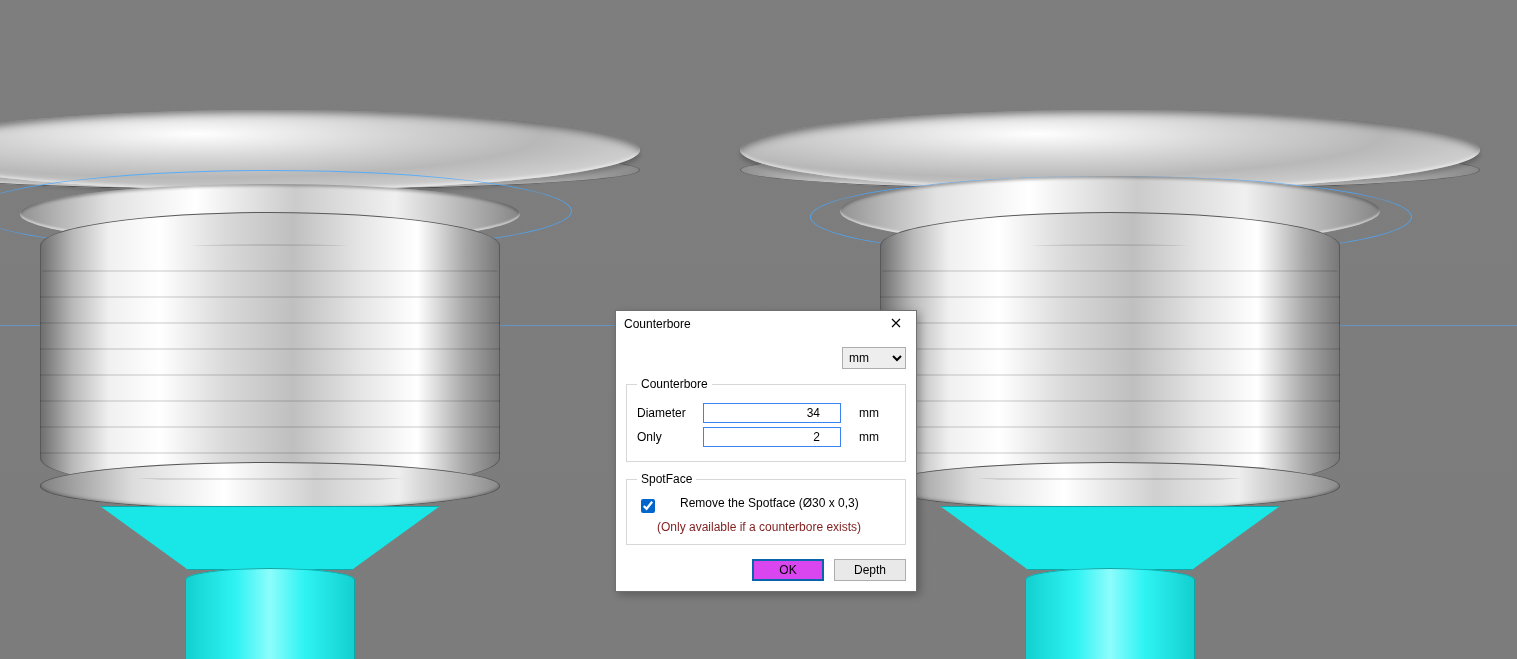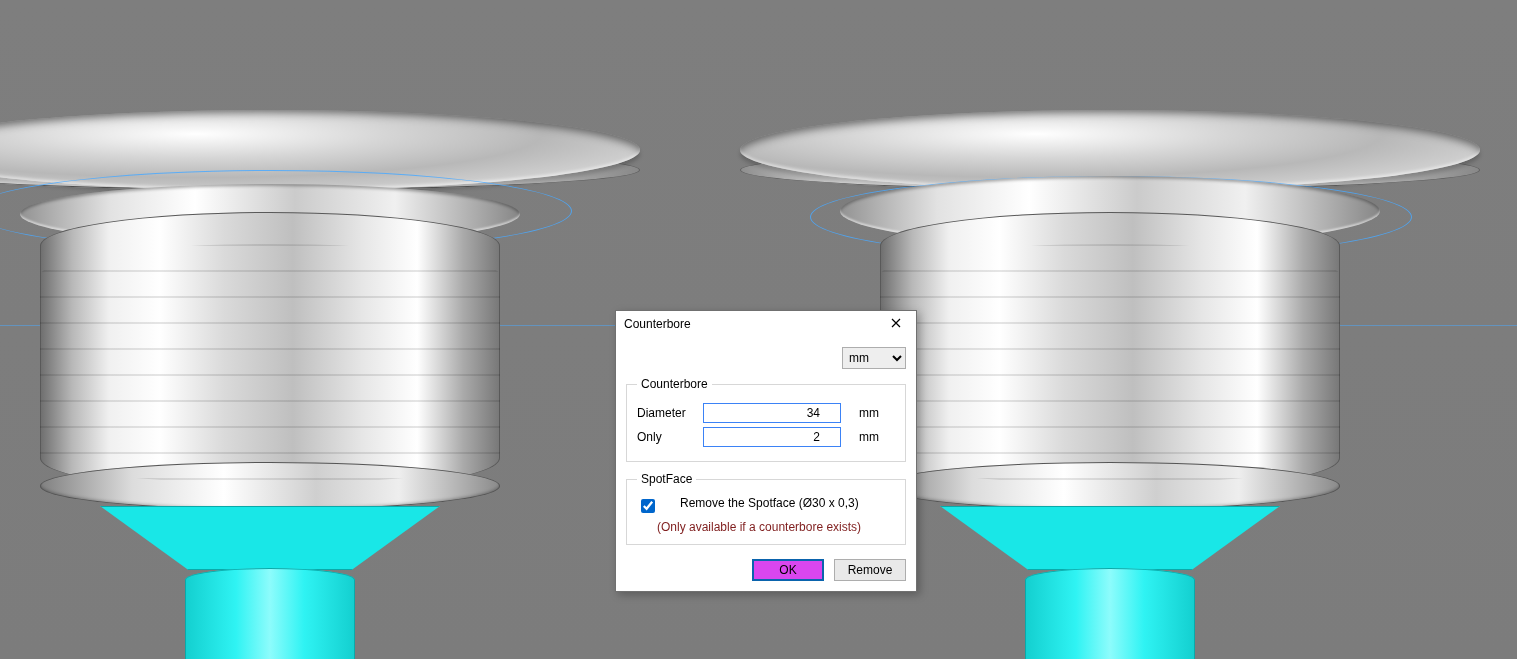--- a/index.html
+++ b/index.html
@@ -136,18 +136,18 @@
 
         <div class="chk-row">
           <input type="checkbox" checked="" style="">
           <span>Remove the Spotface (Ø30 x 0,3)</span>
         </div>
         <div class="hint">(Only available if a counterbore exists)</div>
       </fieldset>
 
       <div class="btnbar">
         <button class="btn default">OK</button>
-        <button class="btn">Remove</button>
+        <button class="btn">Depth</button>
       </div>
 
     </div>
   </div>
 </div>
 
 </body></html>

